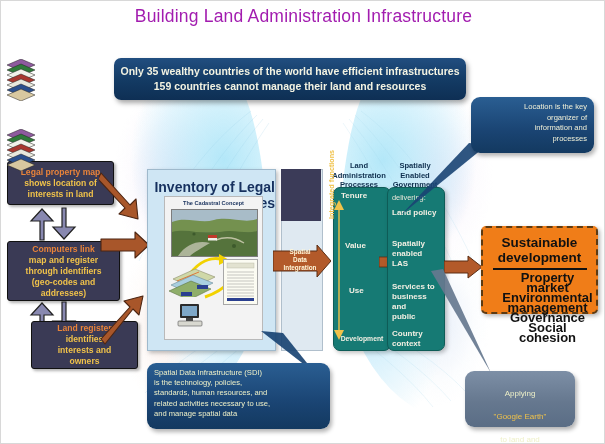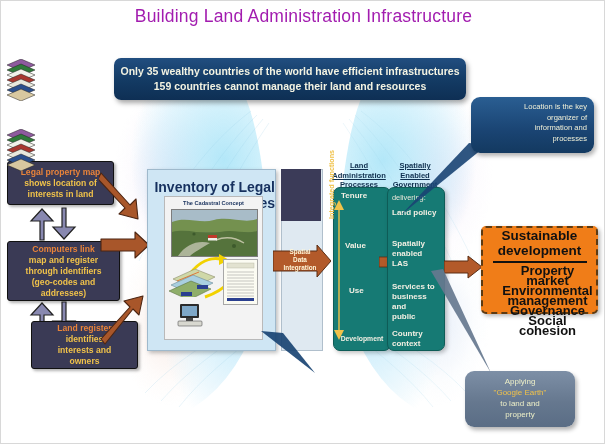--- a/index.html
+++ b/index.html
@@ -80,54 +80,54 @@
   #sdiCap{position:absolute;left:280px;top:168px;width:40px;height:52px;background:#3b3b58;}
   .stack{position:absolute;left:4px;width:32px;height:42px;}
   #stackTop{top:58px;}
   #stackBot{top:128px;}
   #sdiArrow{position:absolute;left:272px;top:244px;width:58px;height:32px;}
   #sdiArrowTxt{position:absolute;left:275px;top:247px;width:48px;text-align:center;
     color:#fff6d8;font-size:6.4px;font-weight:bold;line-height:8px;}
 
   
   .tealHead{position:absolute;text-align:center;font-size:7.6px;font-weight:bold;
-    color:#10304f;line-height:9.5px;text-decoration:underline;}
+    color:#10304f;line-height:9.5px;}
   .teal{position:absolute;background:#167a74;border:1px solid #0e5c57;border-radius:7px;
     box-shadow:2px 2px 4px rgba(0,0,0,.25);}
   #lapPanel{left:332px;top:186px;width:56px;height:162px;}
   #segPanel{left:386px;top:186px;width:56px;height:162px;}
   .tealTxt{position:absolute;color:#f2efe3;font-size:8px;font-weight:bold;line-height:10px;}
   .tealTxtSm{position:absolute;color:#eae7da;font-size:7.4px;line-height:9px;}
   #intFunc{position:absolute;left:331px;top:198px;width:14px;height:142px;}
   #intFuncTxt{position:absolute;left:326px;top:218px;width:100px;
     transform:rotate(-90deg);transform-origin:left top;
     color:#f0c24a;font-size:7.2px;font-weight:bold;white-space:nowrap;}
 
   
   #sustain{position:absolute;left:480px;top:225px;width:117px;height:88px;
     background:#f07d18;border:2px dashed #5c3a12;border-radius:5px;
-    box-shadow:2px 2px 4px rgba(0,0,0,.3);text-align:center;box-sizing:border-box;}
+    box-shadow:2px 2px 4px rgba(0,0,0,.3);text-align:center;box-sizing:border-box;padding-top:7px;}
   #sustain .big{color:#111;font-size:13.5px;font-weight:bold;line-height:15px;}
   #sustRule{width:94px;height:2px;background:#111;margin:3px auto 3px;}
   #sustain .sm{color:#111;font-size:13px;font-weight:bold;line-height:10px;margin-left:16px;}
 
   
   .callout{position:absolute;border-radius:9px;box-shadow:2px 3px 4px rgba(0,0,0,.3);
     box-sizing:border-box;padding:5px 7px;}
   #coLoc{left:470px;top:96px;width:123px;height:56px;
     background:linear-gradient(180deg,#2a5e92 0%,#1a4473 60%,#133960 100%);text-align:right;}
   #coLoc .tx{color:#f0f0d8;font-size:7.6px;line-height:10.5px;}
   #coSdi{left:146px;top:362px;width:183px;height:66px;
     background:linear-gradient(180deg,#2a5e92 0%,#1a4473 60%,#133960 100%);}
   #coSdi .tx{color:#eef0c8;font-size:7.6px;line-height:10.2px;}
   #coGe{left:464px;top:370px;width:110px;height:56px;
     background:linear-gradient(180deg,#7d8fa6 0%,#5f7governor 50%,#586c85 100%);
     background:linear-gradient(180deg,#7d8fa6 0%,#66788f 55%,#5a6d85 100%);
     text-align:center;}
-  #coGe .tx{color:#eef0c8;font-size:8px;line-height:11px;}
+  #coGe .tx{color:#eef0c8;font-size:8px;line-height:11px;margin-top:12px;}
   #coGe .hl{color:#f0c24a;}
   .tail{position:absolute;}
 </style>
 </head>
 <body>
 
 <div id="canvas">
 
   <div id="title">Building Land Administration Infrastructure</div>
 
@@ -374,20 +374,27 @@
   <div class="callout" id="coLoc">
     <div class="tx">Location is the key</div>
     <div class="tx">organizer of</div>
     <div class="tx">information and</div>
     <div class="tx">processes</div>
   </div>
 
   <svg class="tail" style="left:258px;top:330px;width:70px;height:44px;" viewBox="0 0 70 44">
     <polygon points="2,0 24,2 56,42" fill="#1a4473" opacity=".92"></polygon>
   </svg>
+  <div class="callout" id="coSdi">
+    <div class="tx">Spatial Data Infrastructure (SDI)</div>
+    <div class="tx">is the technology, policies,</div>
+    <div class="tx">standards, human resources, and</div>
+    <div class="tx">related activities necessary to use,</div>
+    <div class="tx">and manage spatial data</div>
+  </div>
 
   <svg class="tail" style="left:428px;top:268px;width:70px;height:110px;" viewBox="0 0 70 110">
     <polygon points="2,2 14,0 62,104" fill="#66788f" opacity=".92"></polygon>
   </svg>
   <div class="callout" id="coGe">
     <div class="tx">Applying</div>
     <div class="tx hl">"Google Earth"</div>
     <div class="tx">to land and</div>
     <div class="tx">property</div>
   </div>

